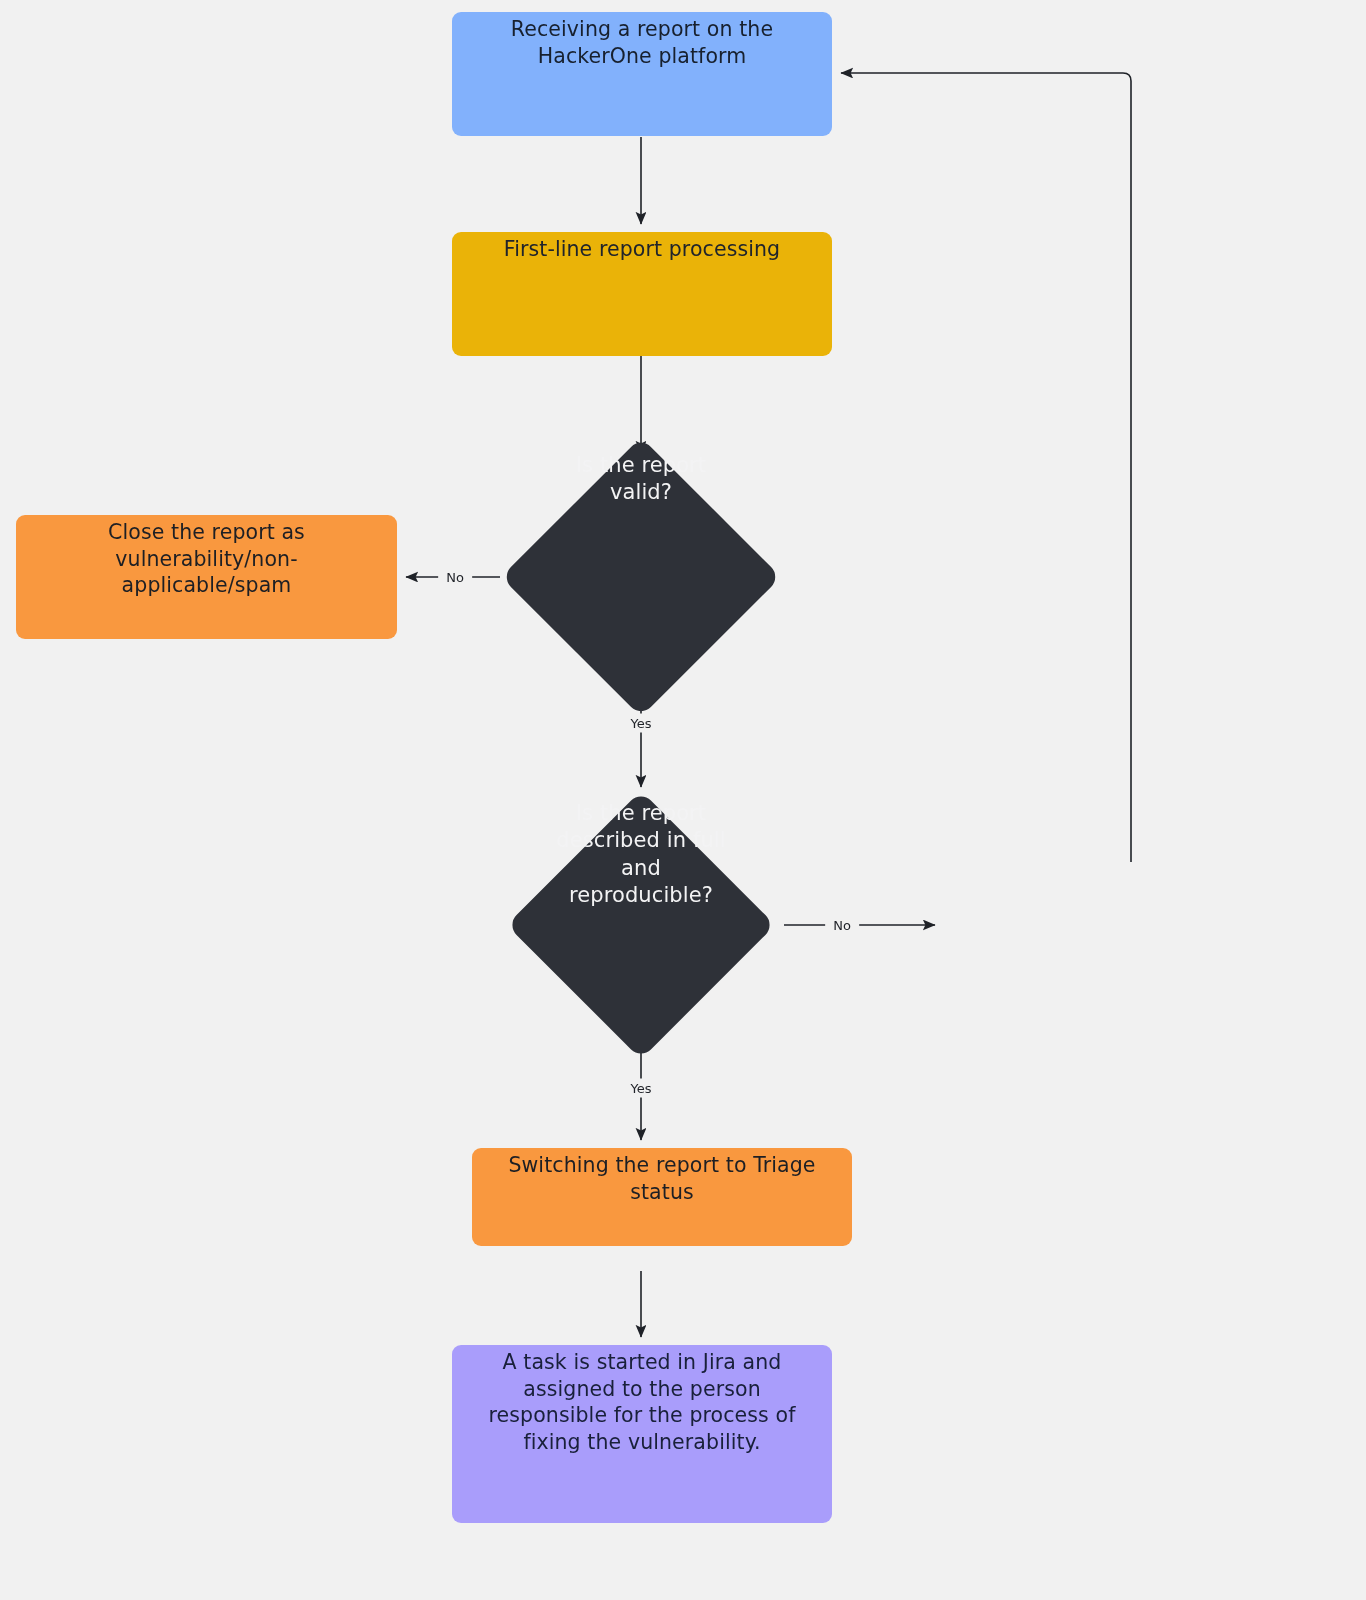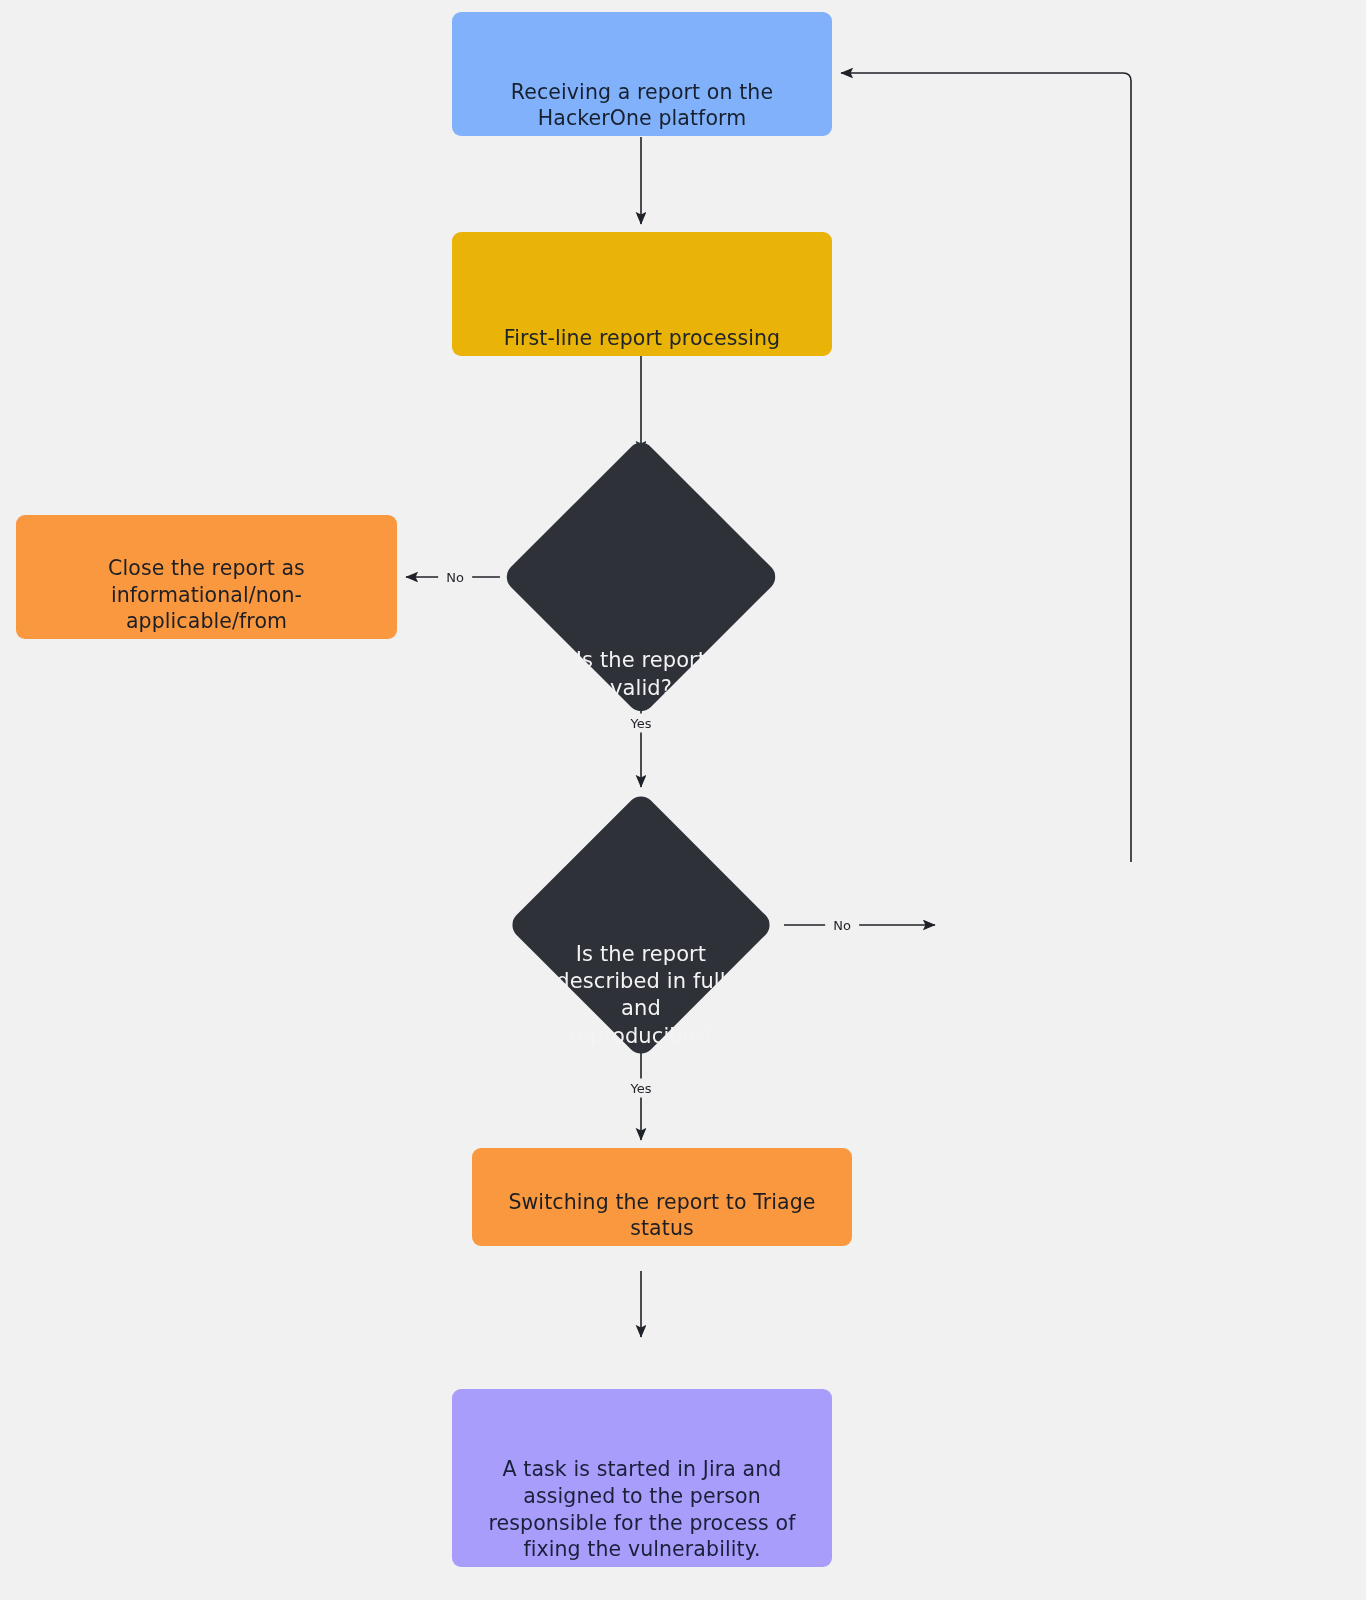--- a/index.html
+++ b/index.html
@@ -25,37 +25,37 @@
     left: 0;
     top: 0;
     width: 1366px;
     height: 1600px;
     pointer-events: none;
   }
   .node {
     position: absolute;
     box-sizing: border-box;
     display: flex;
-    align-items: flex-end;
+    align-items: flex-start;
     justify-content: center;
     text-align: center;
   }
   .node-box {
     border-radius: 9px;
   }
   .node-box .node-label {
     padding: 4px 16px;
     line-height: 1.30;
     font-size: 20.5px;
     letter-spacing: 0.1px;
   }
   .node-blue   { background: #82b1fc; color: #17202e; }
   .node-yellow { background: #eab308; color: #20242b; }
   .node-orange { background: #f9983f; color: #1d1f24; }
-  .node-purple { background: #a99dfb; color: #19203a; margin-top: 44px; }
+  .node-purple { background: #a99dfb; color: #19203a; }
 
   .node-diamond {
     background: transparent;
   }
   .diamond-shape {
     position: absolute;
     left: 50%;
     top: 50%;
     width: 198px;
     height: 198px;
@@ -143,21 +143,21 @@
   <div class="node node-box node-yellow" style="left:452px; top:232px; width:380px; height:124px;">
     <div class="node-label">First-line report processing</div>
   </div>
 
   <div class="node node-diamond" style="left:501px; top:452px; width:280px; height:250px;">
     <div class="diamond-shape"></div>
     <div class="node-label">Is the report valid?</div>
   </div>
 
   <div class="node node-box node-orange" style="left:16px; top:515px; width:381px; height:124px;">
-    <div class="node-label">Close the report as informational/non-applicable/from</div>
+    <div class="node-label">Close the report as vulnerability/non-applicable/spam</div>
   </div>
 
   <div class="node node-diamond" style="left:501px; top:800px; width:280px; height:250px;">
     <div class="diamond-shape wide"></div>
     <div class="node-label">Is the report described in full and reproducible?</div>
   </div>
 
 
   <div class="node node-box node-orange" style="left:472px; top:1148px; width:380px; height:98px;">
     <div class="node-label">Switching the report to Triage status</div>

